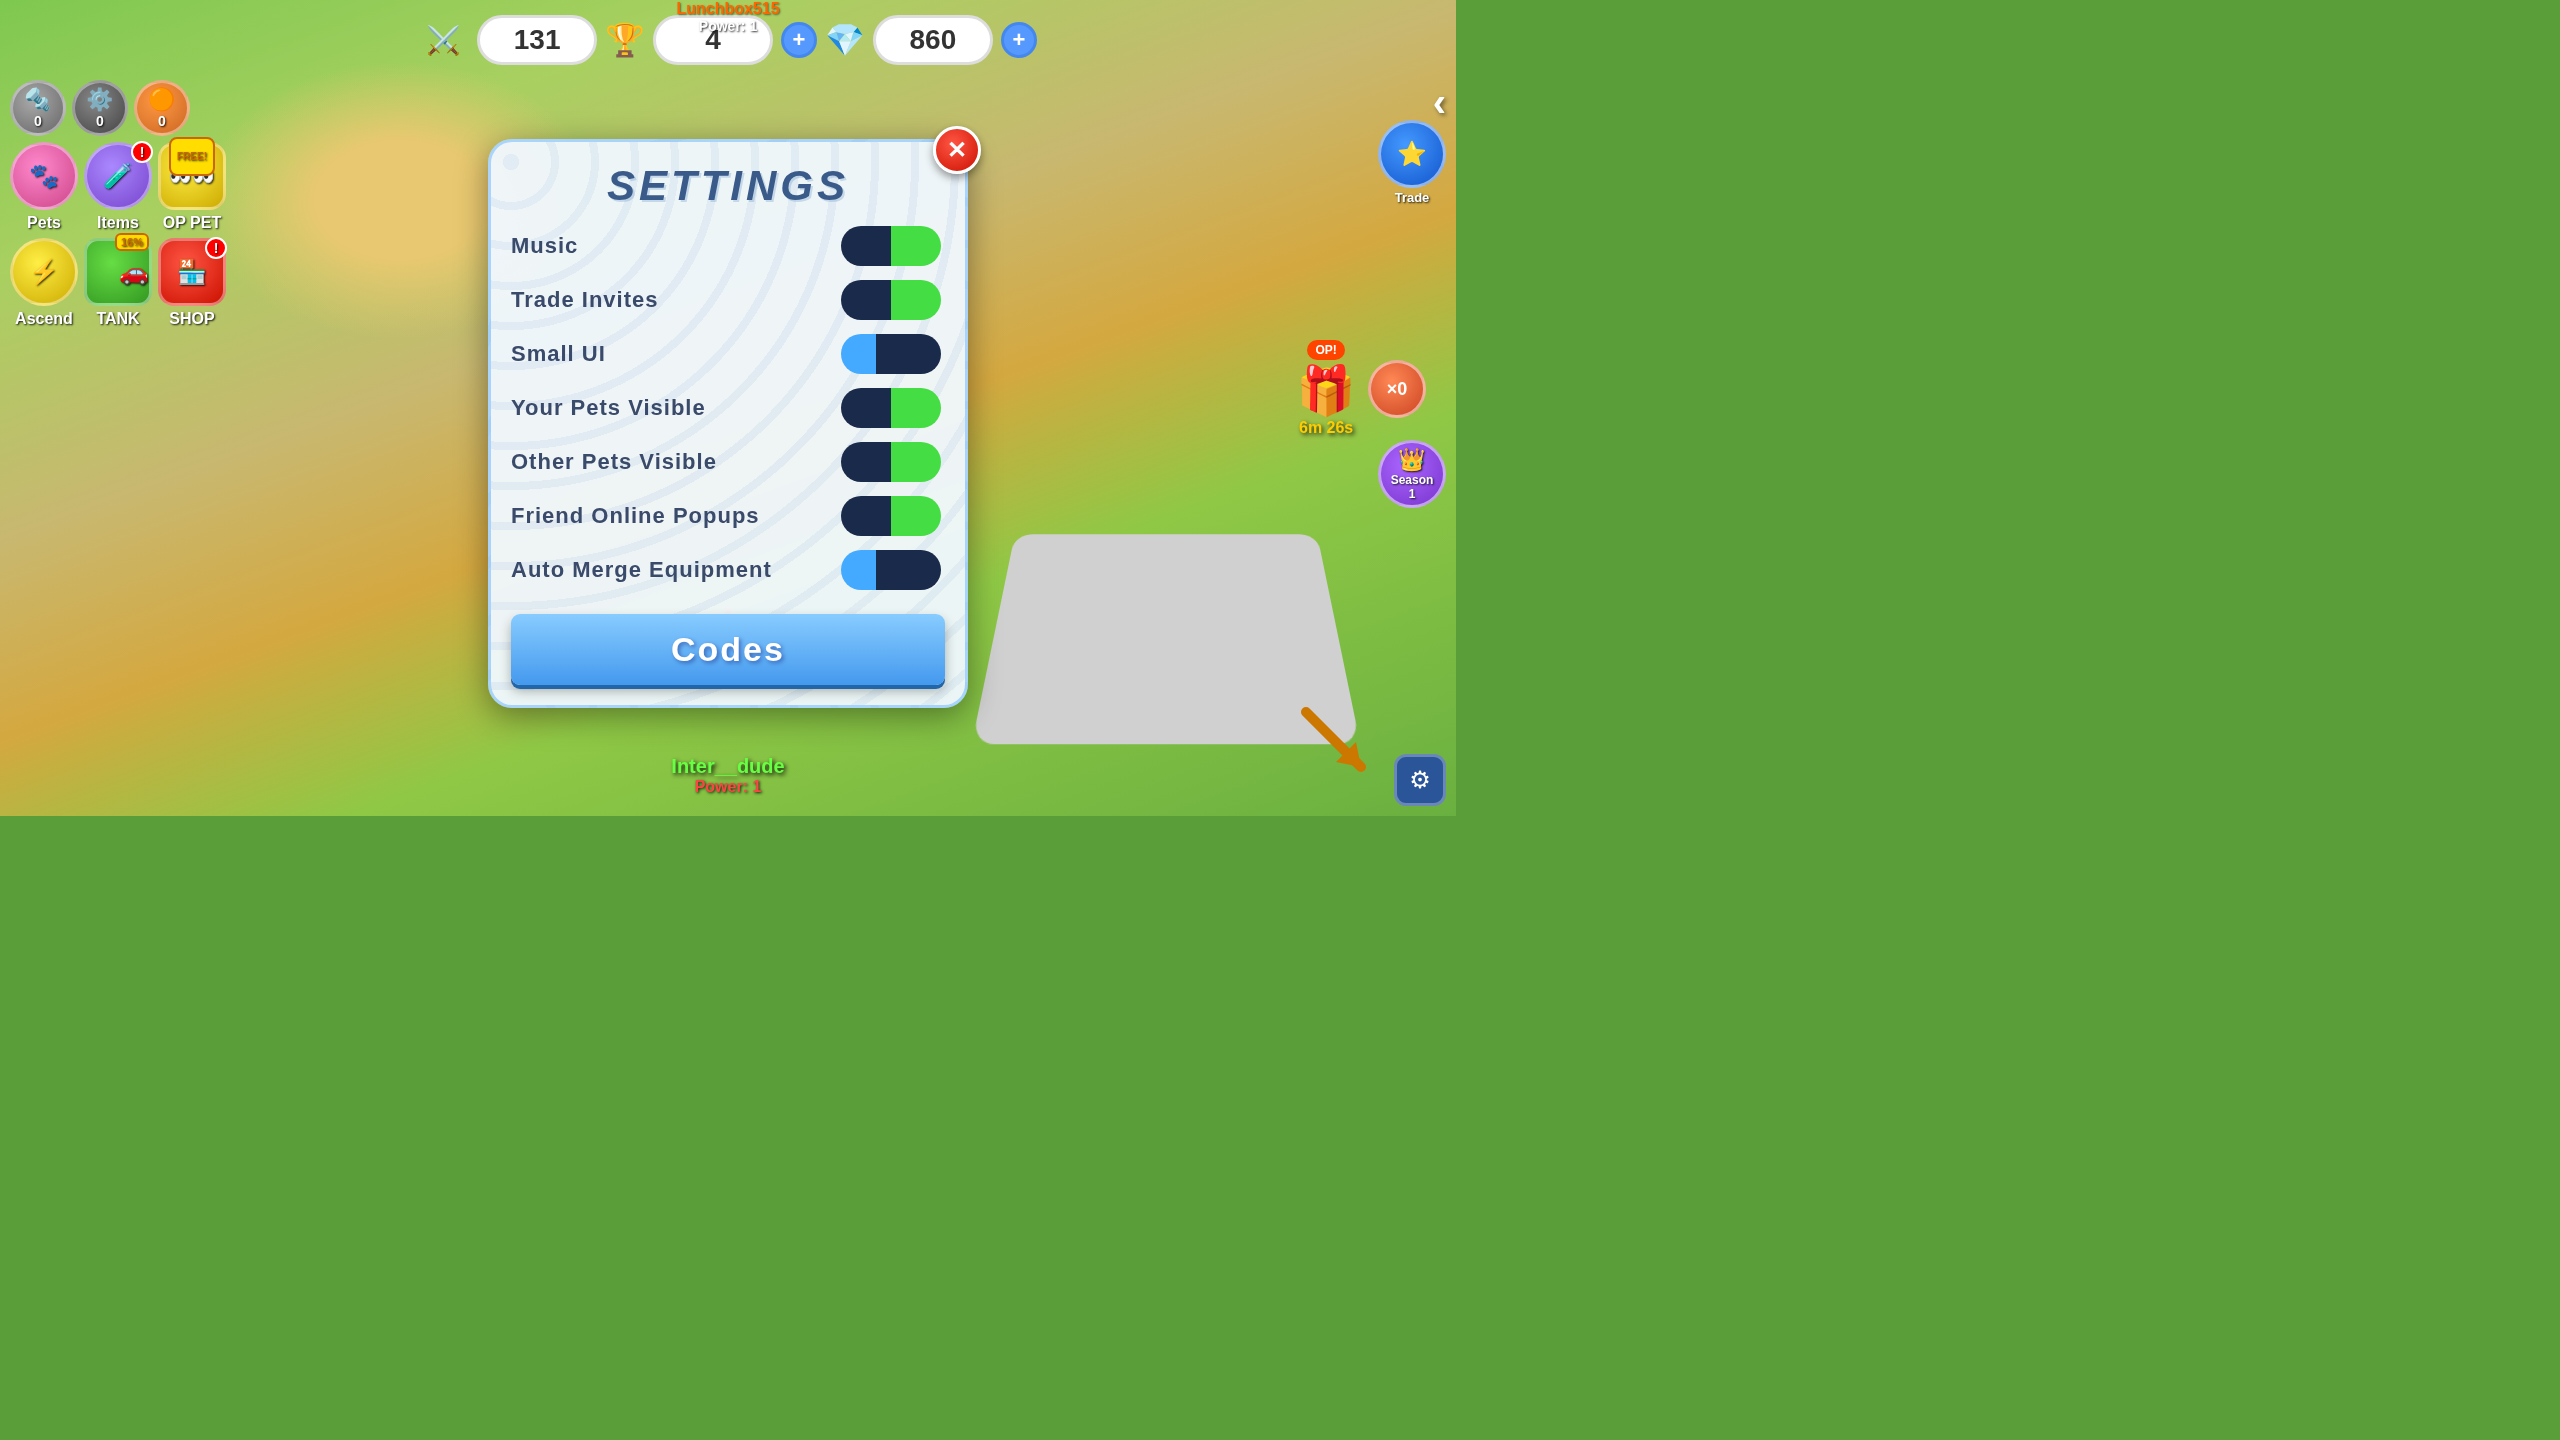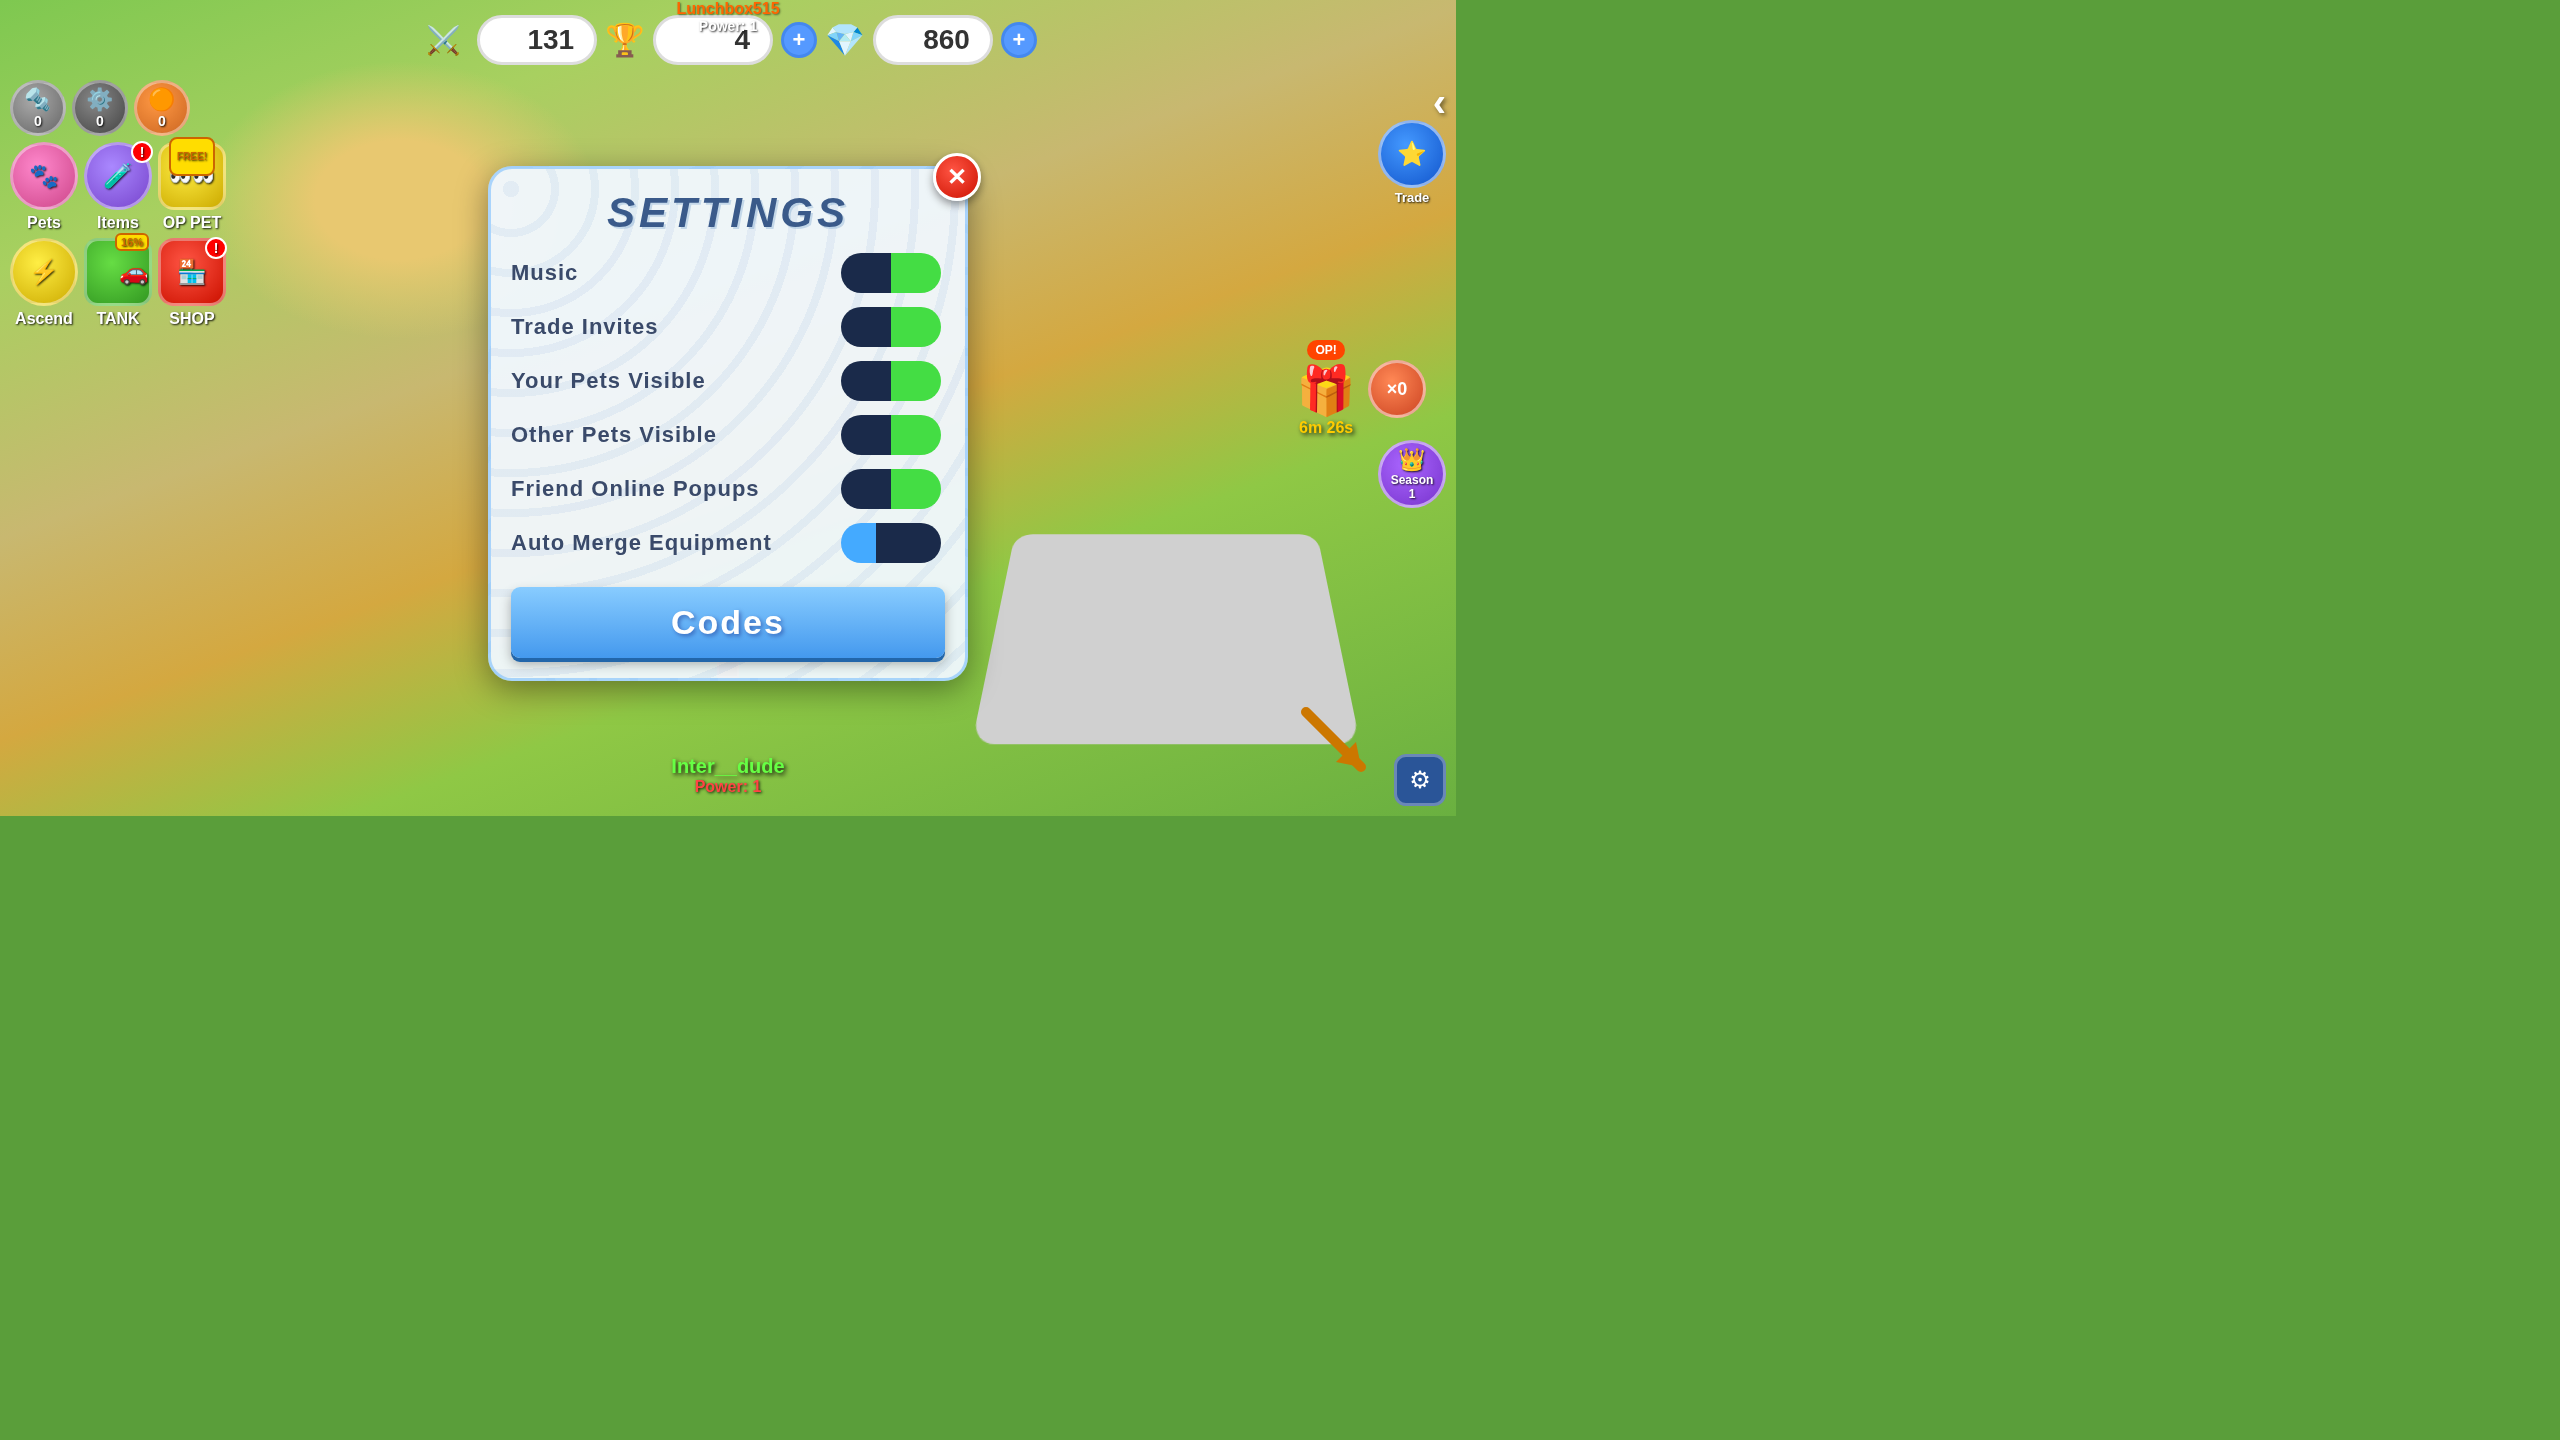--- a/index.html
+++ b/index.html
@@ -70,21 +70,21 @@
     }
 
     .hud-bar {
       background: white;
       border-radius: 30px;
       padding: 6px 20px;
       font-size: 28px;
       font-weight: 900;
       color: #333;
       min-width: 120px;
-      text-align: right;
+      text-align: center;
       border: 3px solid #ddd;
     }
 
     .hud-add-btn {
       width: 36px;
       height: 36px;
       background: #5599ff;
       border-radius: 50%;
       display: flex;
       align-items: center;
@@ -652,20 +652,24 @@
       <div class="setting-row">
         <span class="setting-label">Music</span>
         <div class="toggle-track toggle-on"></div>
       </div>
 
       <div class="setting-row">
         <span class="setting-label">Trade Invites</span>
         <div class="toggle-track toggle-on"></div>
       </div>
 
+      <div class="setting-row">
+        <span class="setting-label">Small UI</span>
+        <div class="toggle-track toggle-off"></div>
+      </div>
 
       <div class="setting-row">
         <span class="setting-label">Your Pets Visible</span>
         <div class="toggle-track toggle-on"></div>
       </div>
 
       <div class="setting-row">
         <span class="setting-label">Other Pets Visible</span>
         <div class="toggle-track toggle-on"></div>
       </div>

